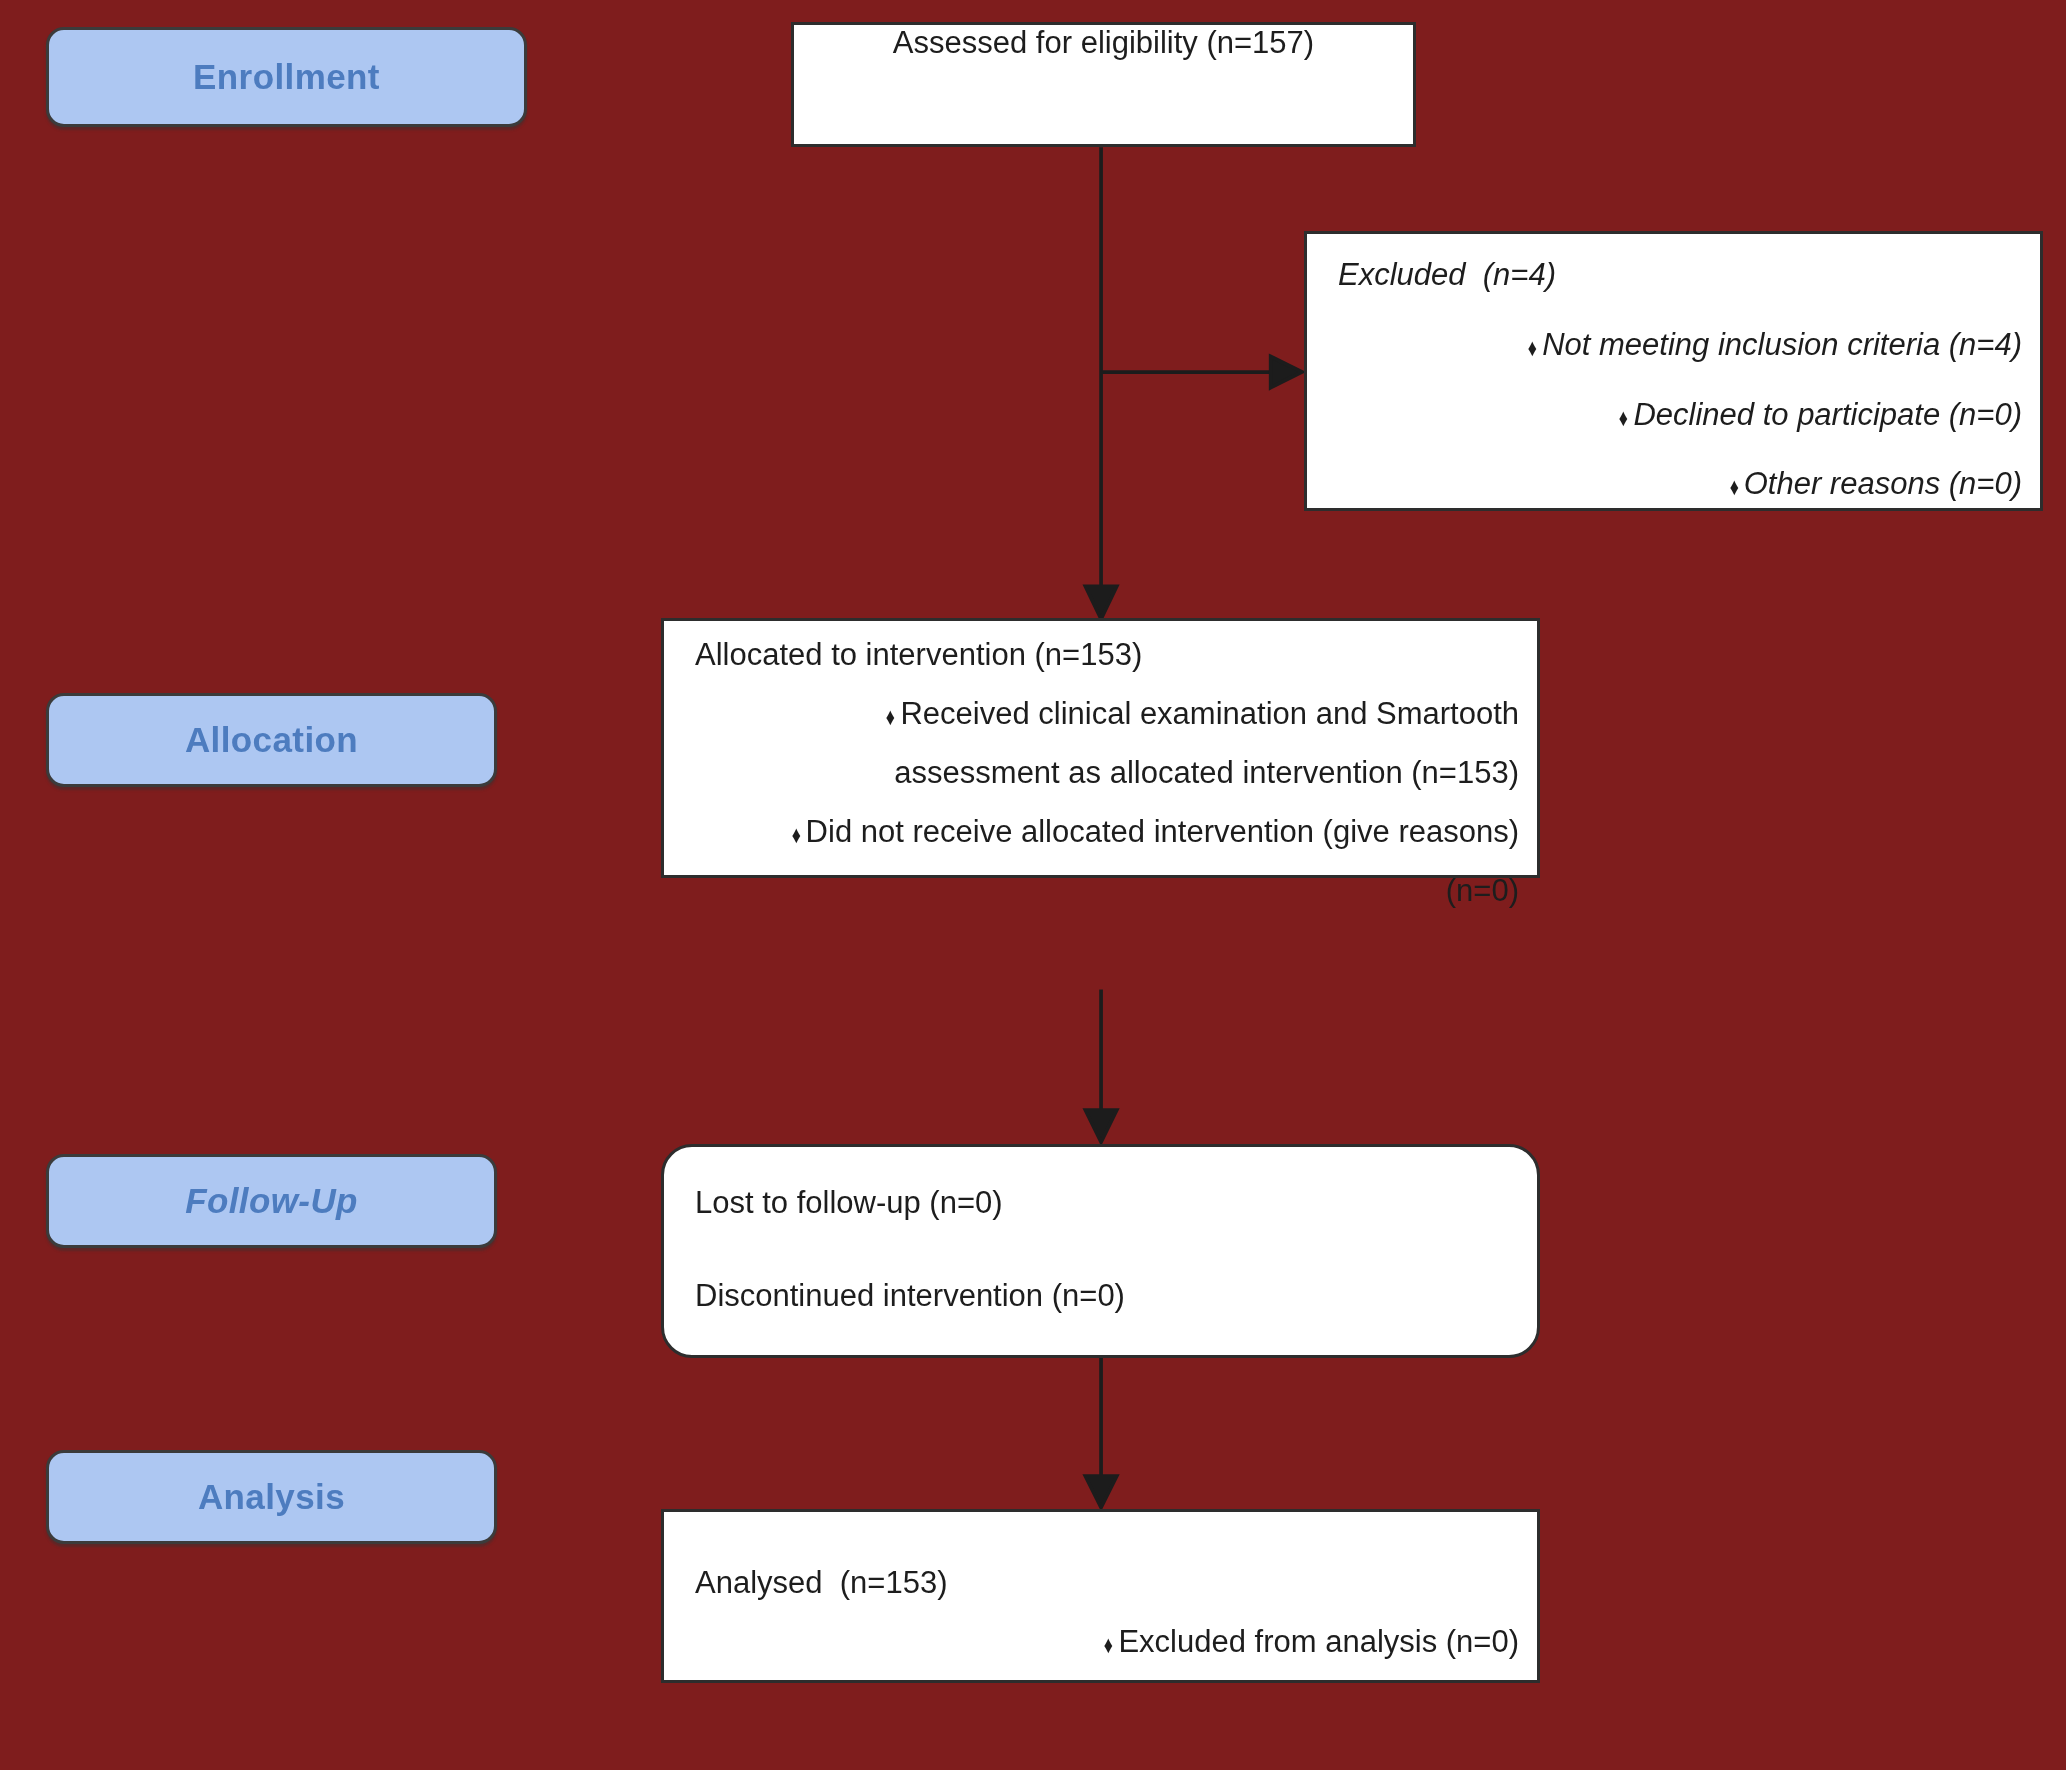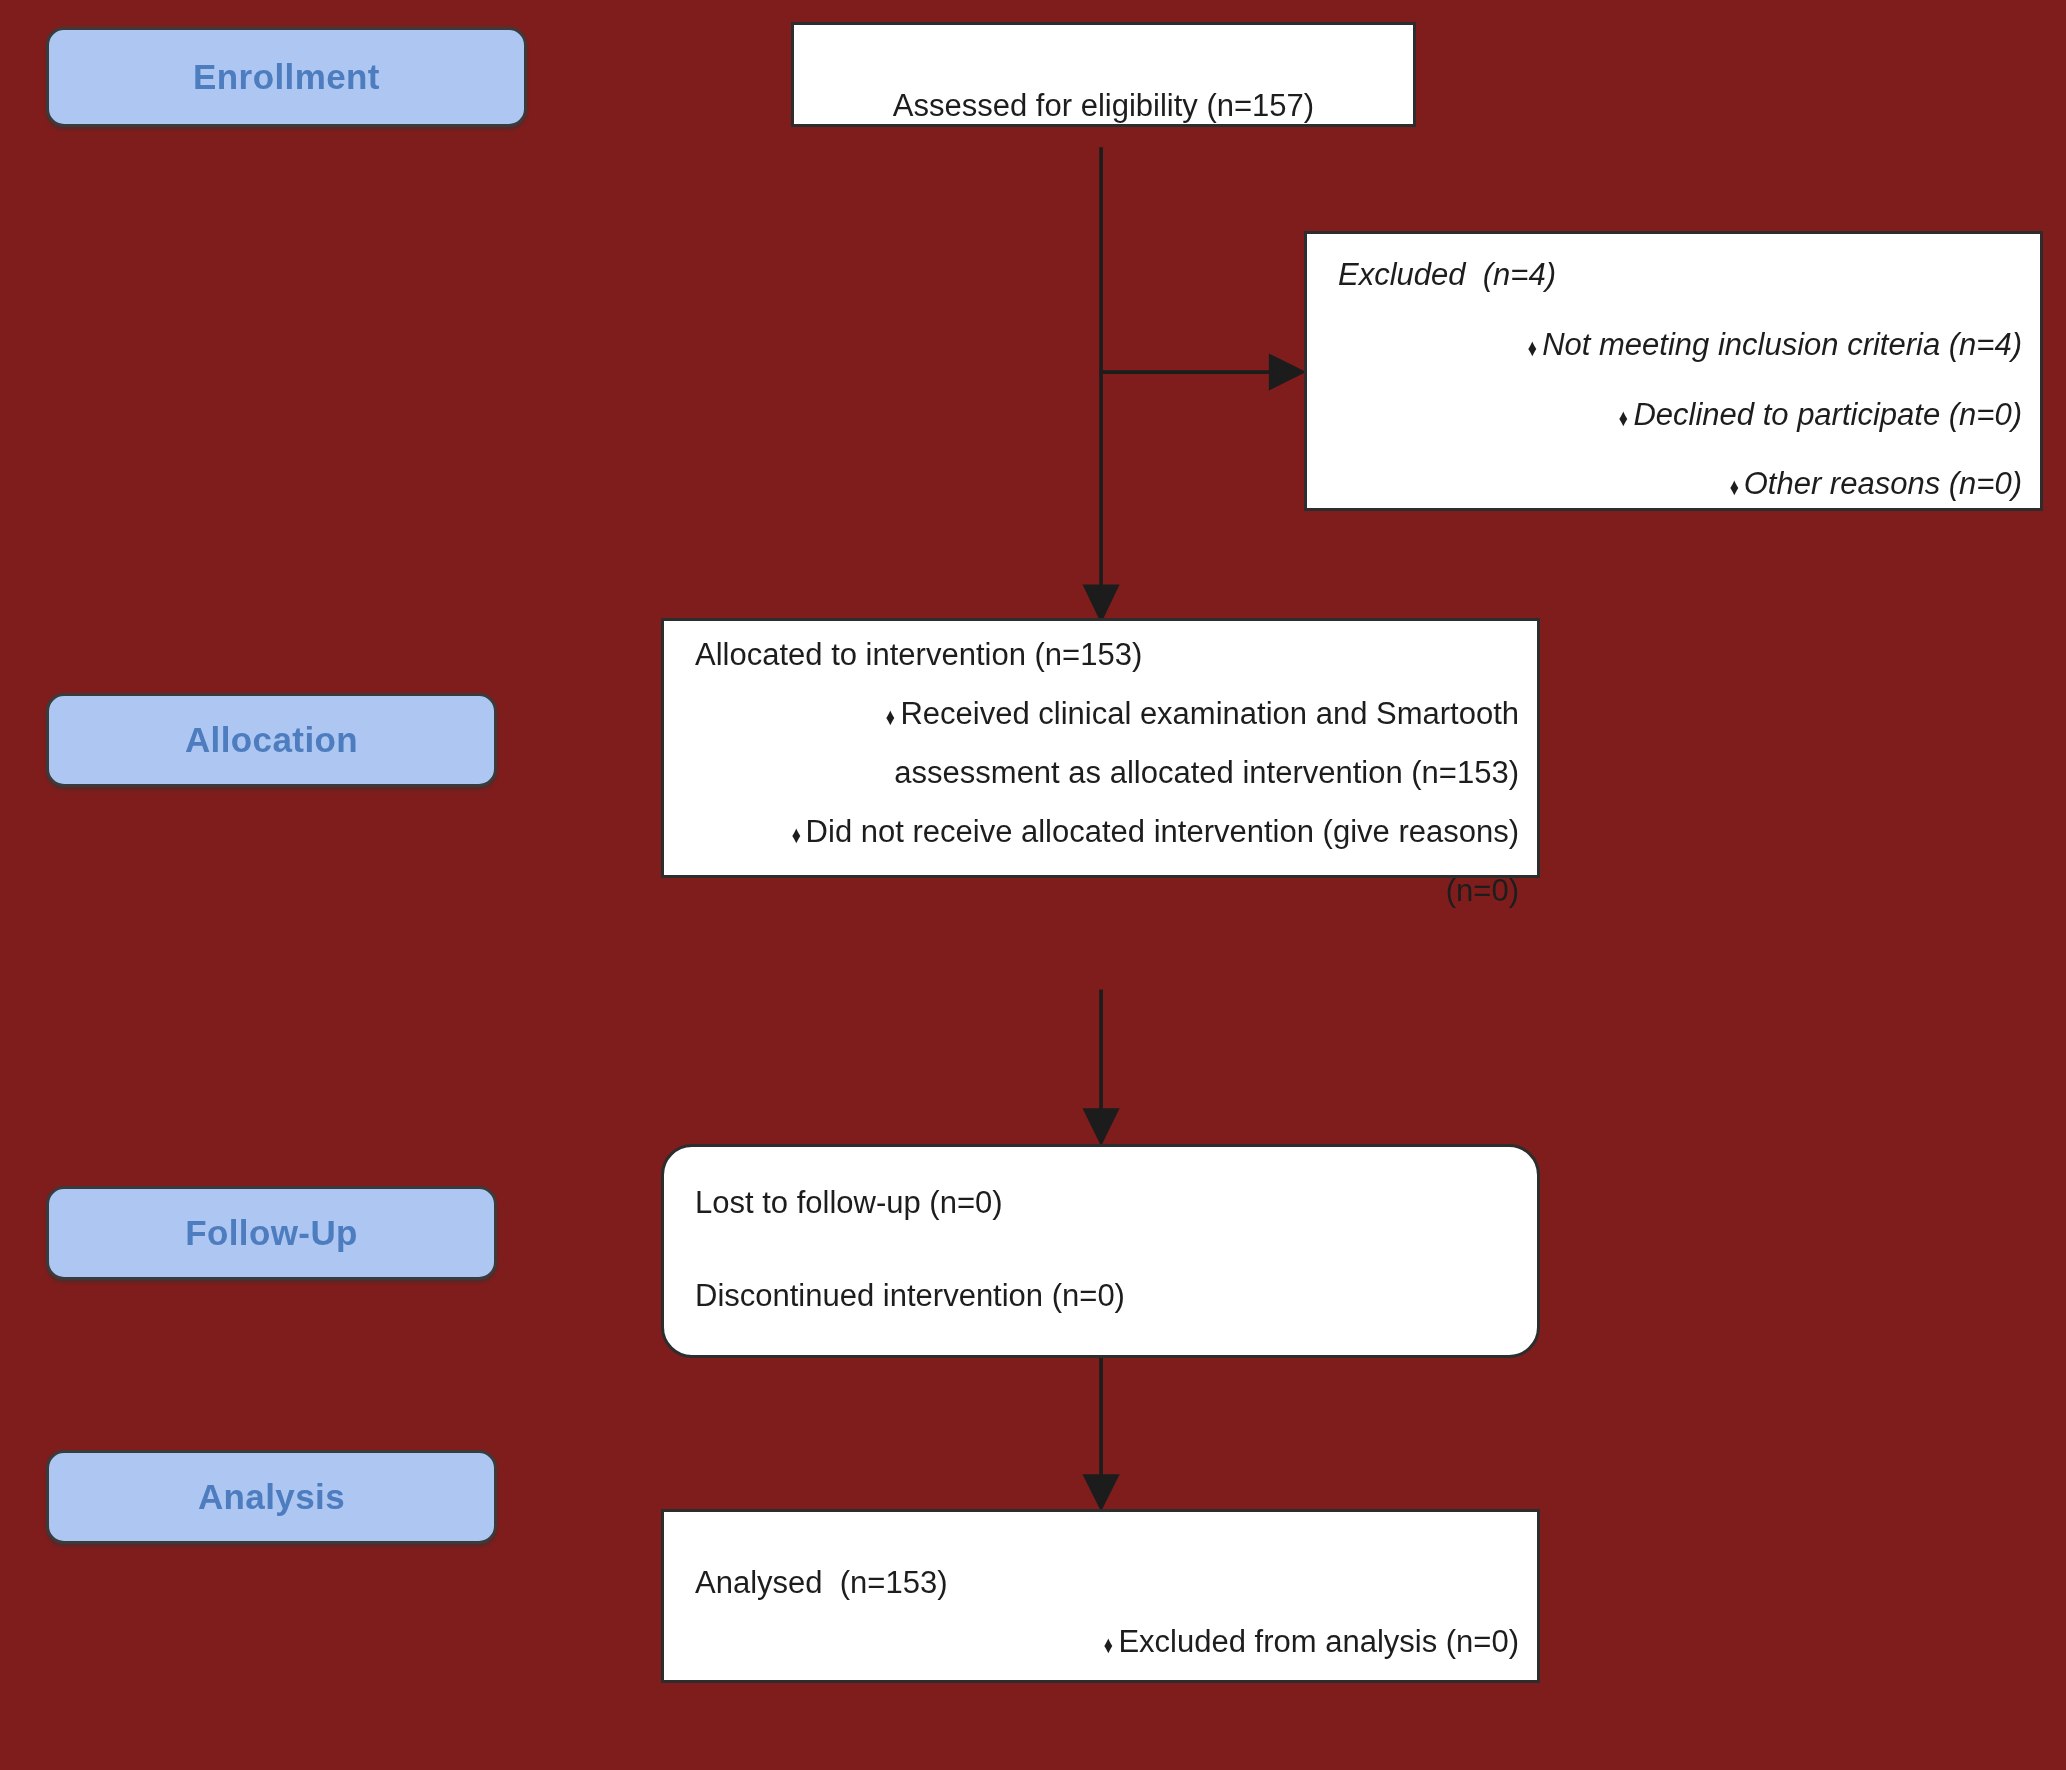--- a/index.html
+++ b/index.html
@@ -28,37 +28,37 @@
     border: 3.7px solid #3b3b3b;
     border-radius: 18px;
     box-shadow: 0 3px 2.2px rgba(50,50,50,0.45);
     color: #4d7cbf;
     font-size: 35px;
     font-weight: bold;
     letter-spacing: 0.4px;
   }
   .stage-enrollment { left: 46px;  top: 27px;   width: 475px; height: 94px; }
   .stage-allocation { left: 46px;  top: 693px;  width: 445px; height: 88px; }
-  .stage-followup   { left: 46px;  top: 1186px; width: 445px; height: 88px; }
+  .stage-followup   { left: 46px;  top: 1154px; width: 445px; height: 88px; font-style: italic; }
   .stage-analysis   { left: 46px;  top: 1450px; width: 445px; height: 88px; }
 
   
   .wbox {
     position: absolute;
     background: #ffffff;
     border: 3px solid #2d2d2d;
     box-sizing: border-box;
     font-size: 31px;
     color: #1d1d1d;
   }
   .wbox .title { white-space: pre-wrap; }
 
   .box-assessed {
-    left: 791px; top: 22px; width: 625px; height: 105px;
-    display: flex; align-items: flex-end; justify-content: center;
+    left: 791px; top: 22px; width: 625px; height: 125px;
+    display: flex; align-items: flex-start; justify-content: center;
   }
   .box-excluded {
     left: 1304px; top: 231px; width: 739px; height: 280px;
     padding: 6px 18px 6px 31px;
     line-height: 2.25;
     font-style: italic;
   }
   .box-allocated {
     left: 661px; top: 618px; width: 879px; height: 260px;
     padding: 5.2px 18px 5.2px 31px;

